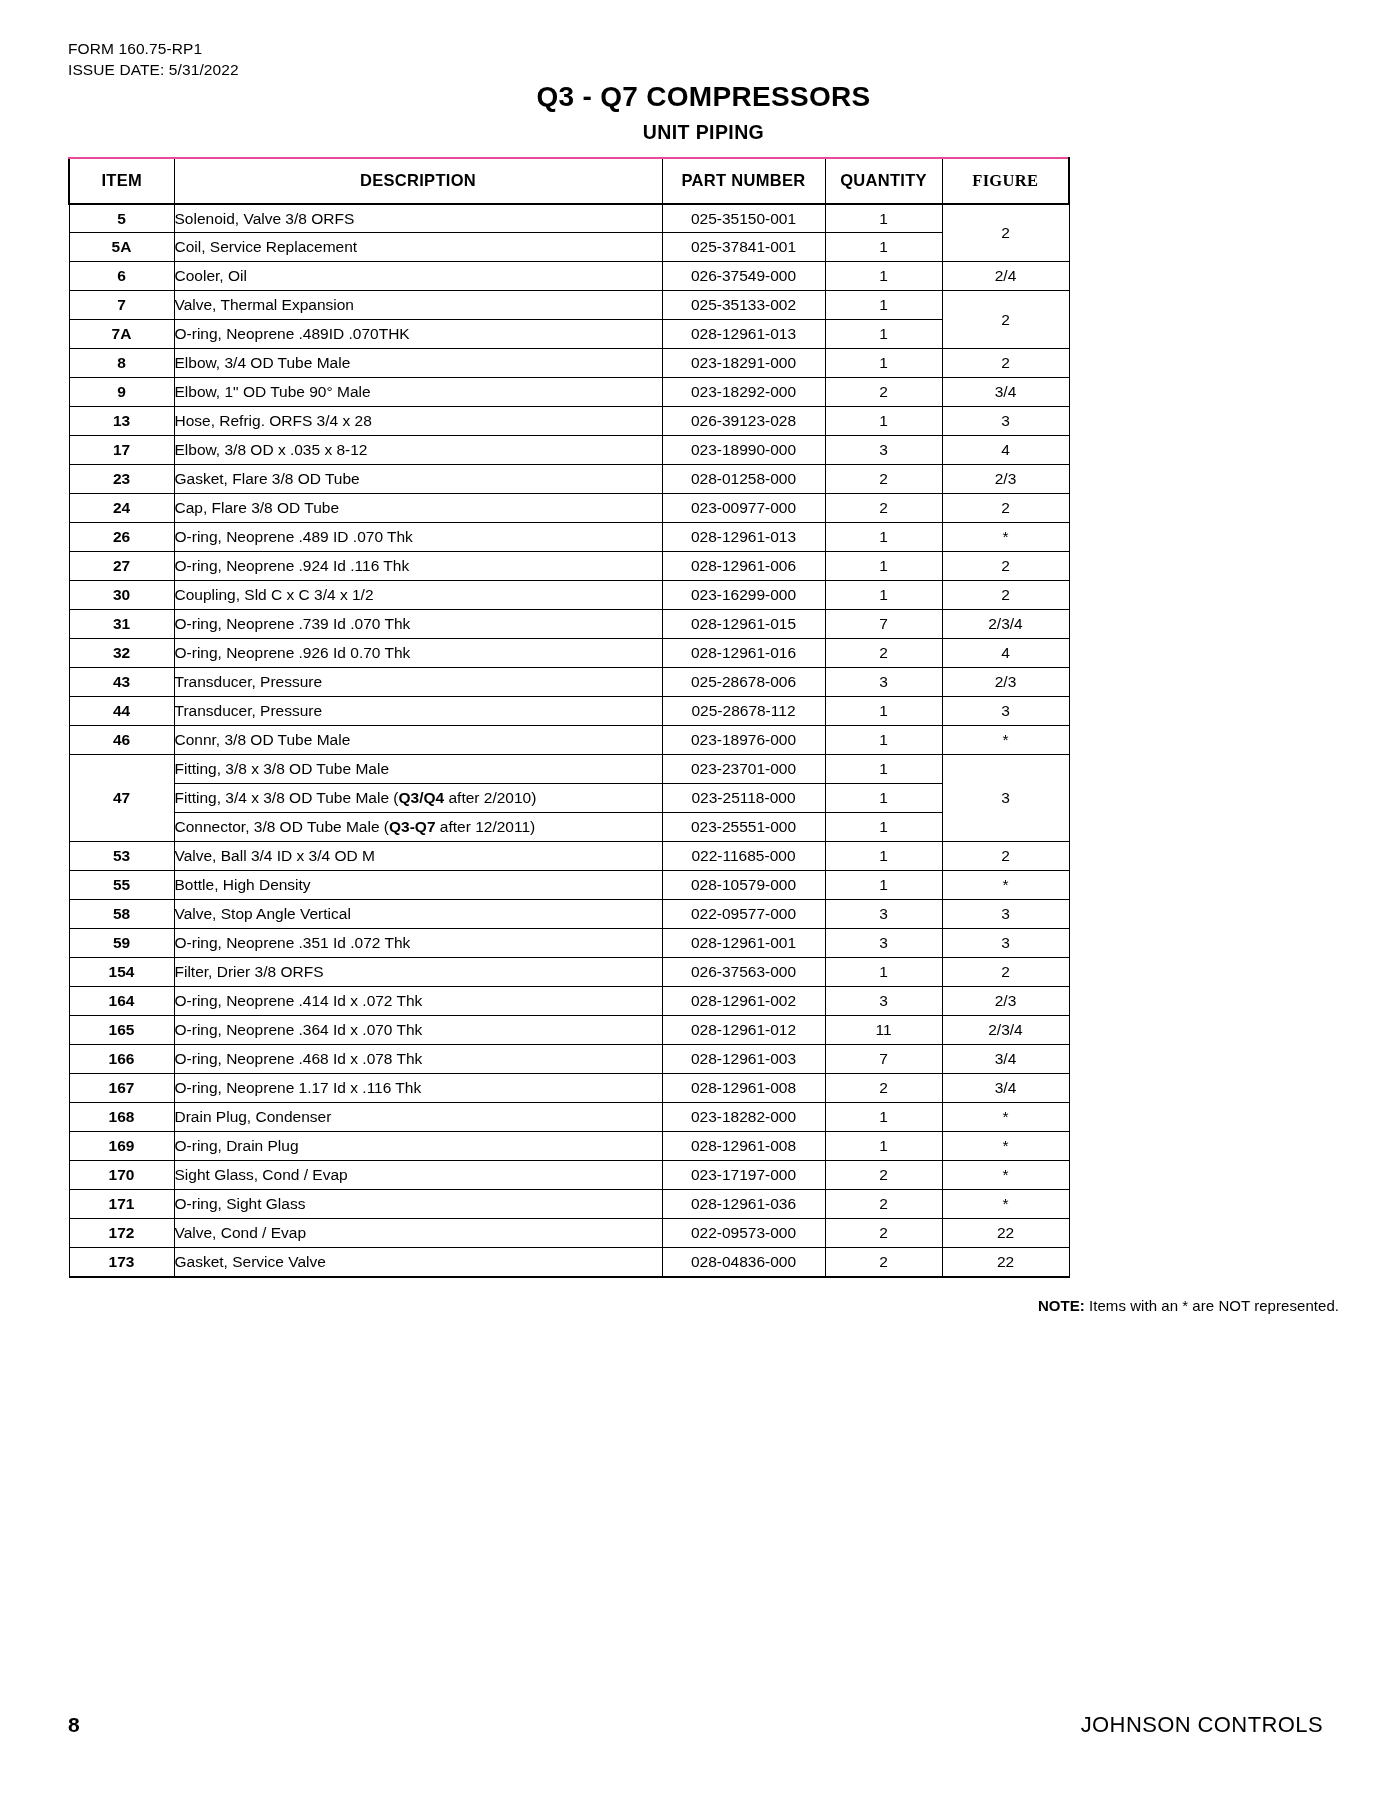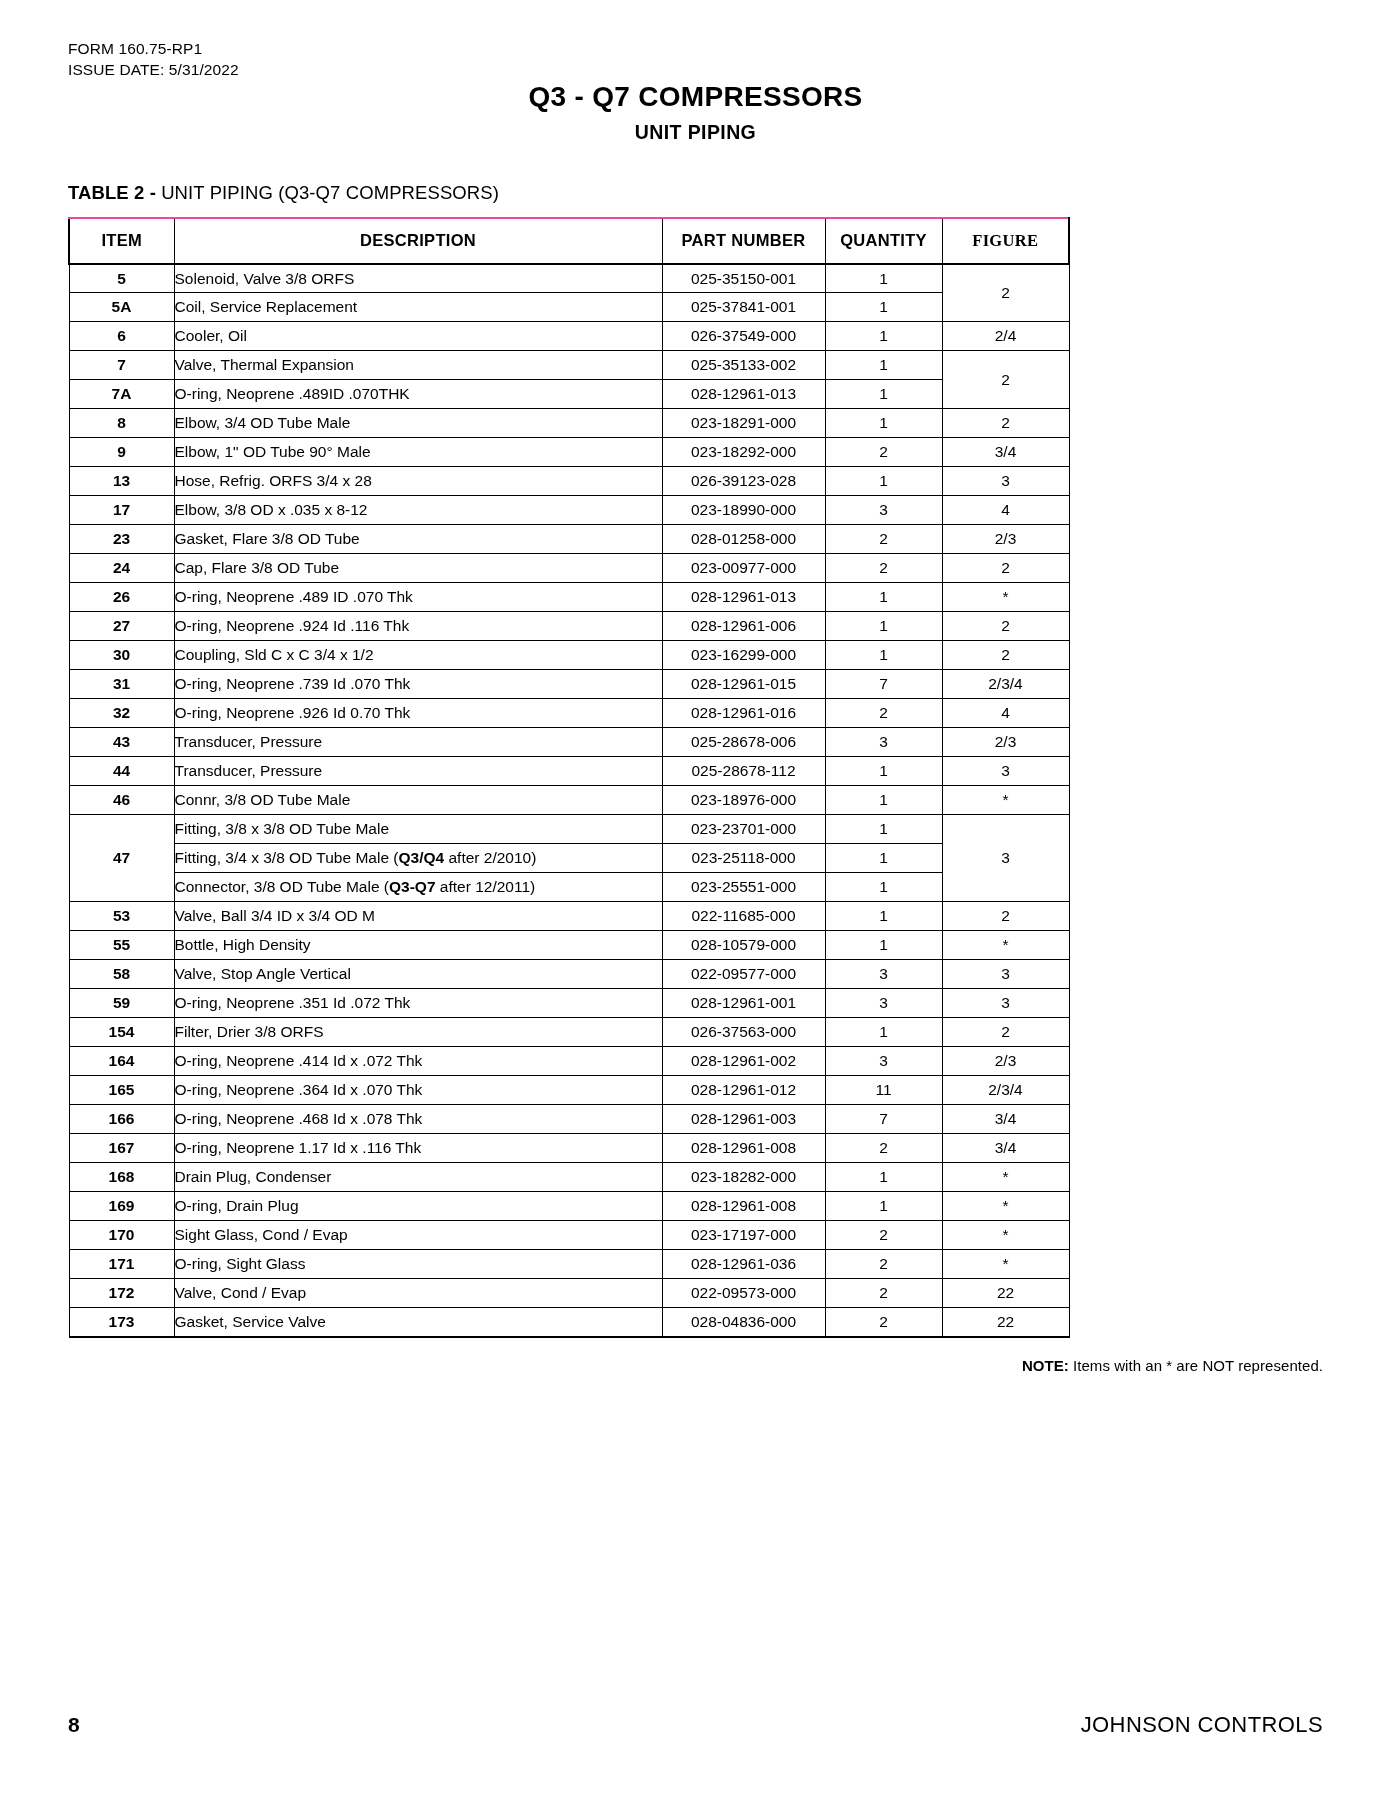--- a/index.html
+++ b/index.html
@@ -16,21 +16,21 @@
     font-family: "Liberation Sans", sans-serif;
     color: #000000;
     -webkit-font-smoothing: antialiased;
   }
 
   .page {
     position: absolute;
     left: 0; top: 0;
     width: 1391px;
     height: 1800px;
-    padding: 38px 68px 0 68px;
+    padding: 38px 52px 0 68px;
   }
 
   
   .form-header {
     font-size: 15.5px;
     line-height: 1.38;
     letter-spacing: 0.1px;
   }
   .form-header div { white-space: nowrap; }
 
@@ -146,23 +146,20 @@
 <div class="page">
 
   <div class="form-header">
     <div>FORM 160.75-RP1</div>
     <div>ISSUE DATE: 5/31/2022</div>
   </div>
 
   <div class="doc-title">Q3 - Q7 COMPRESSORS</div>
   <div class="doc-subtitle">UNIT PIPING</div>
 
-  <div class="table-caption">
-    <span class="cap-strong">TABLE 2 -</span><span> UNIT PIPING (Q3-Q7 COMPRESSORS)</span>
-  </div>
 
   <table class="parts">
     <colgroup>
       <col class="c-item">
         <col class="c-desc">
         <col class="c-part">
         <col class="c-qty">
         <col class="c-figure">
     </colgroup>
     <thead>

